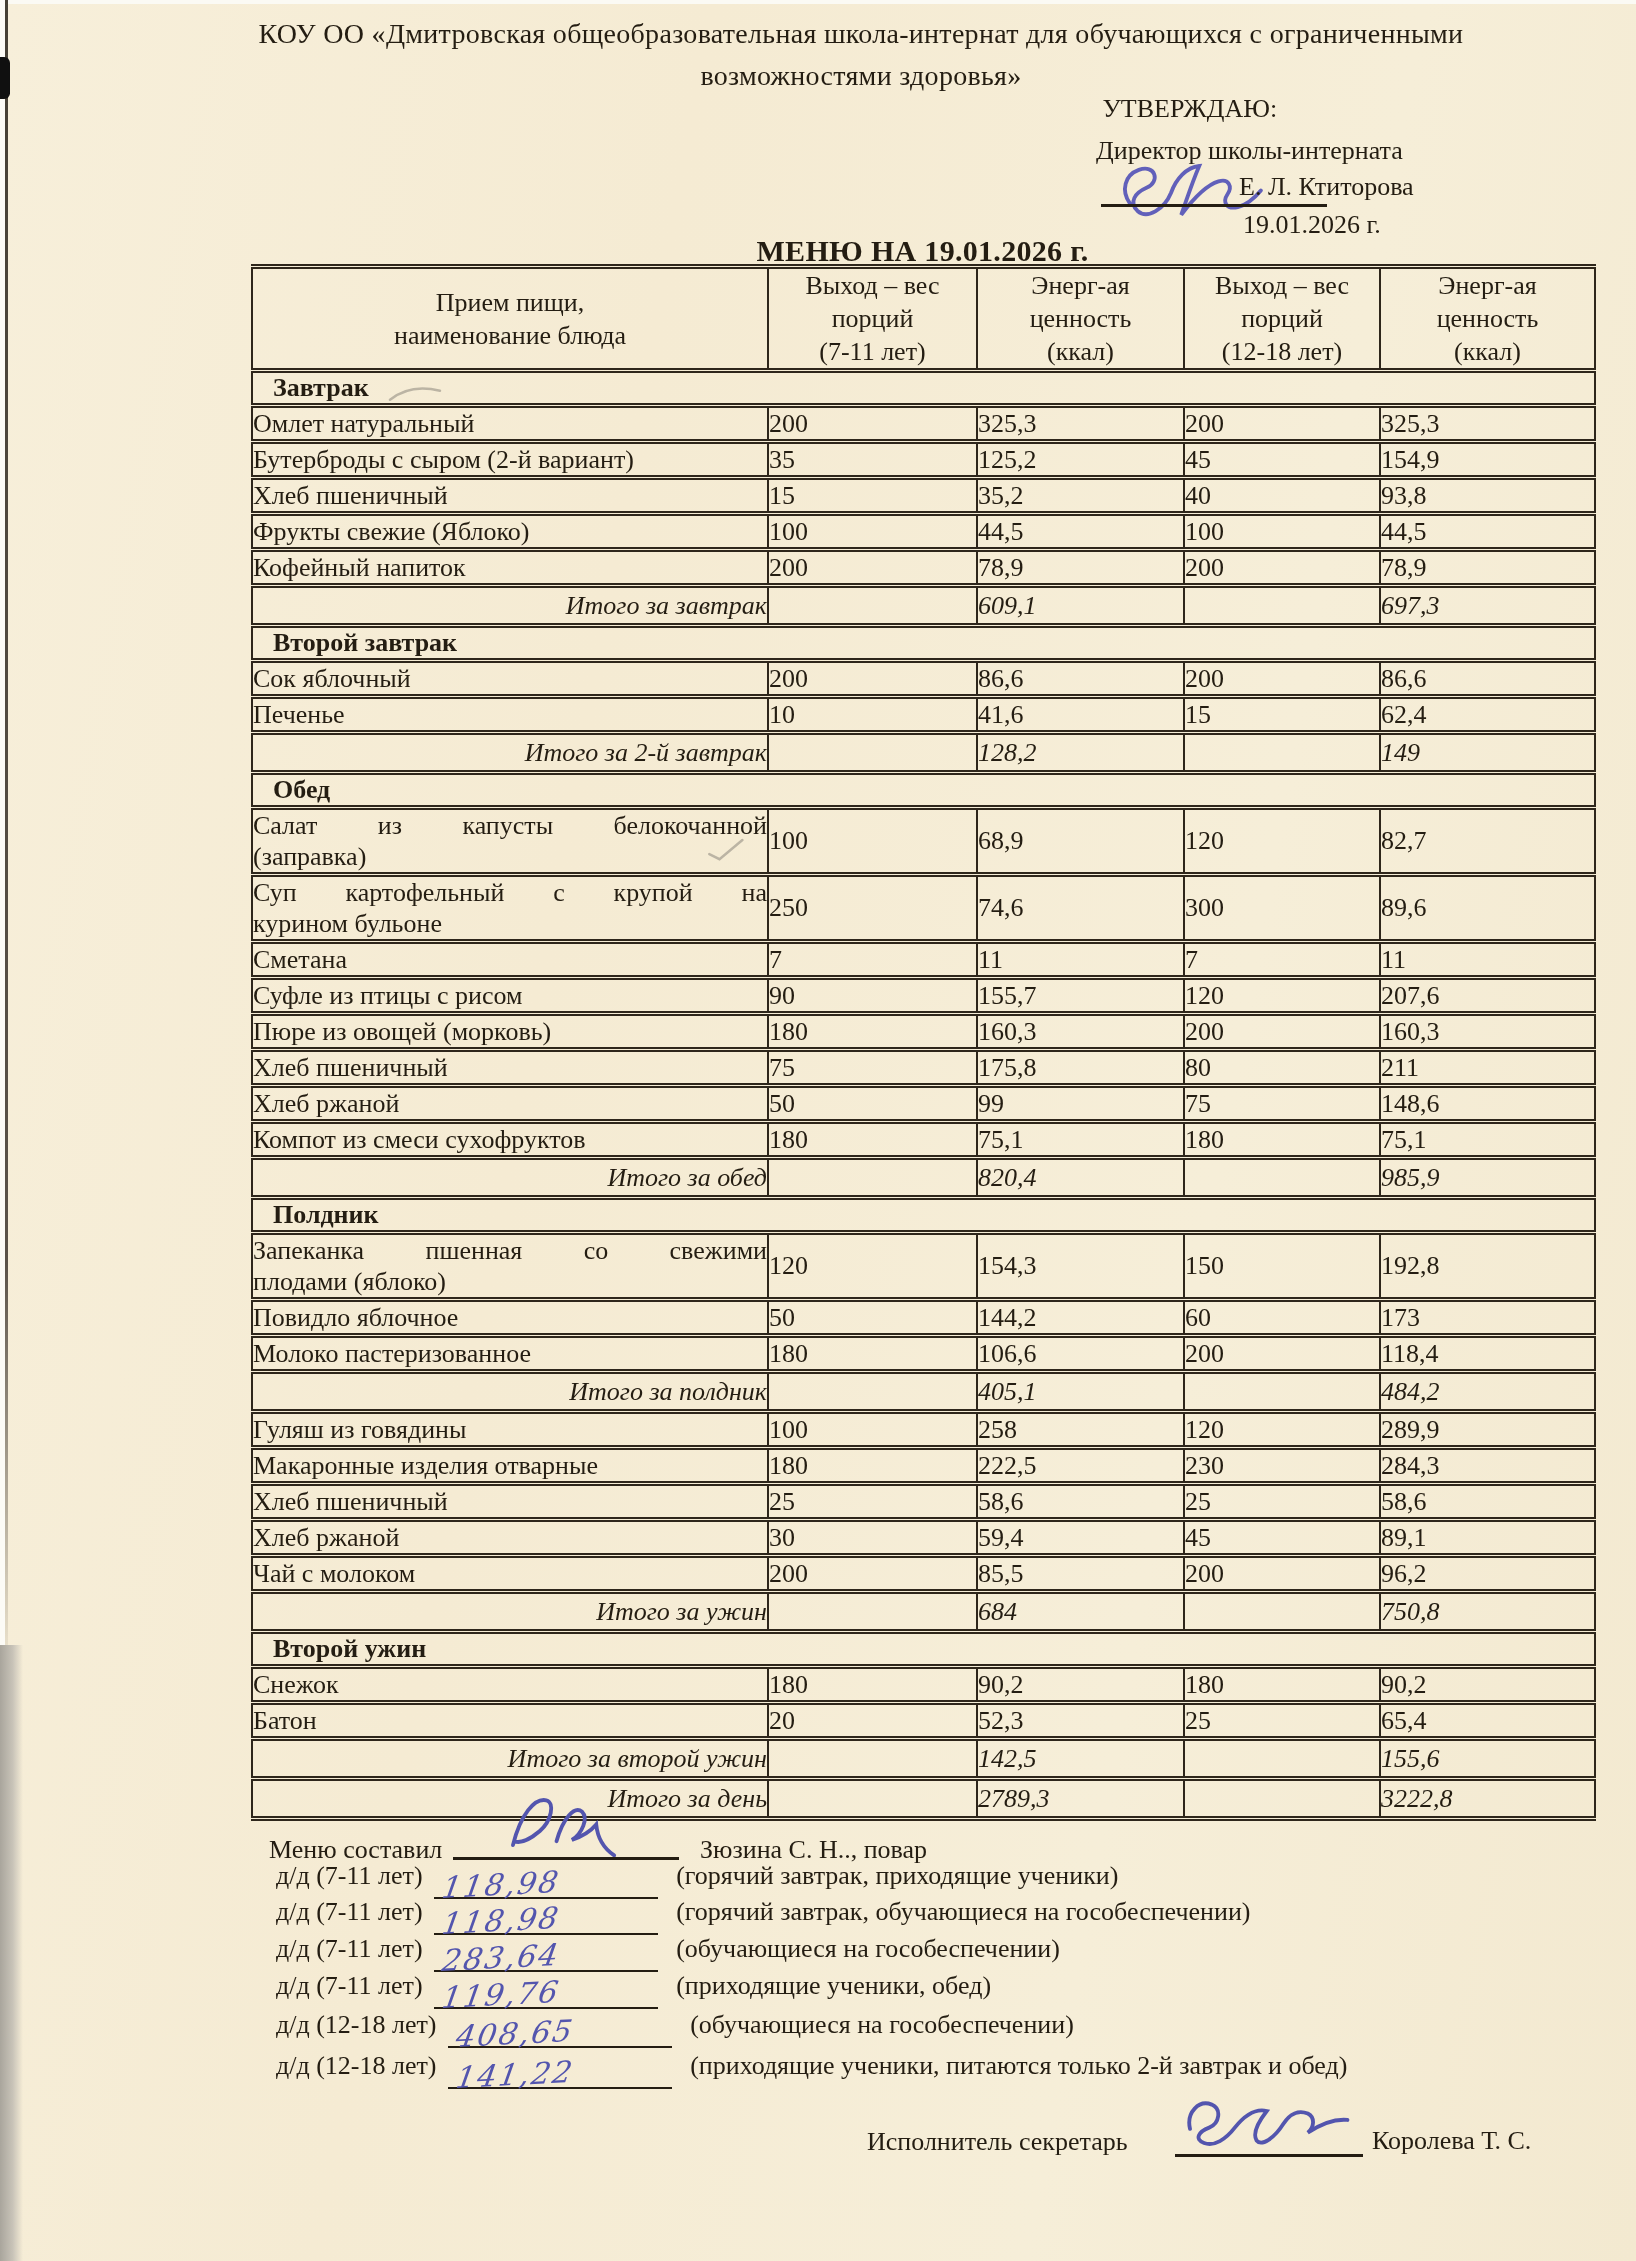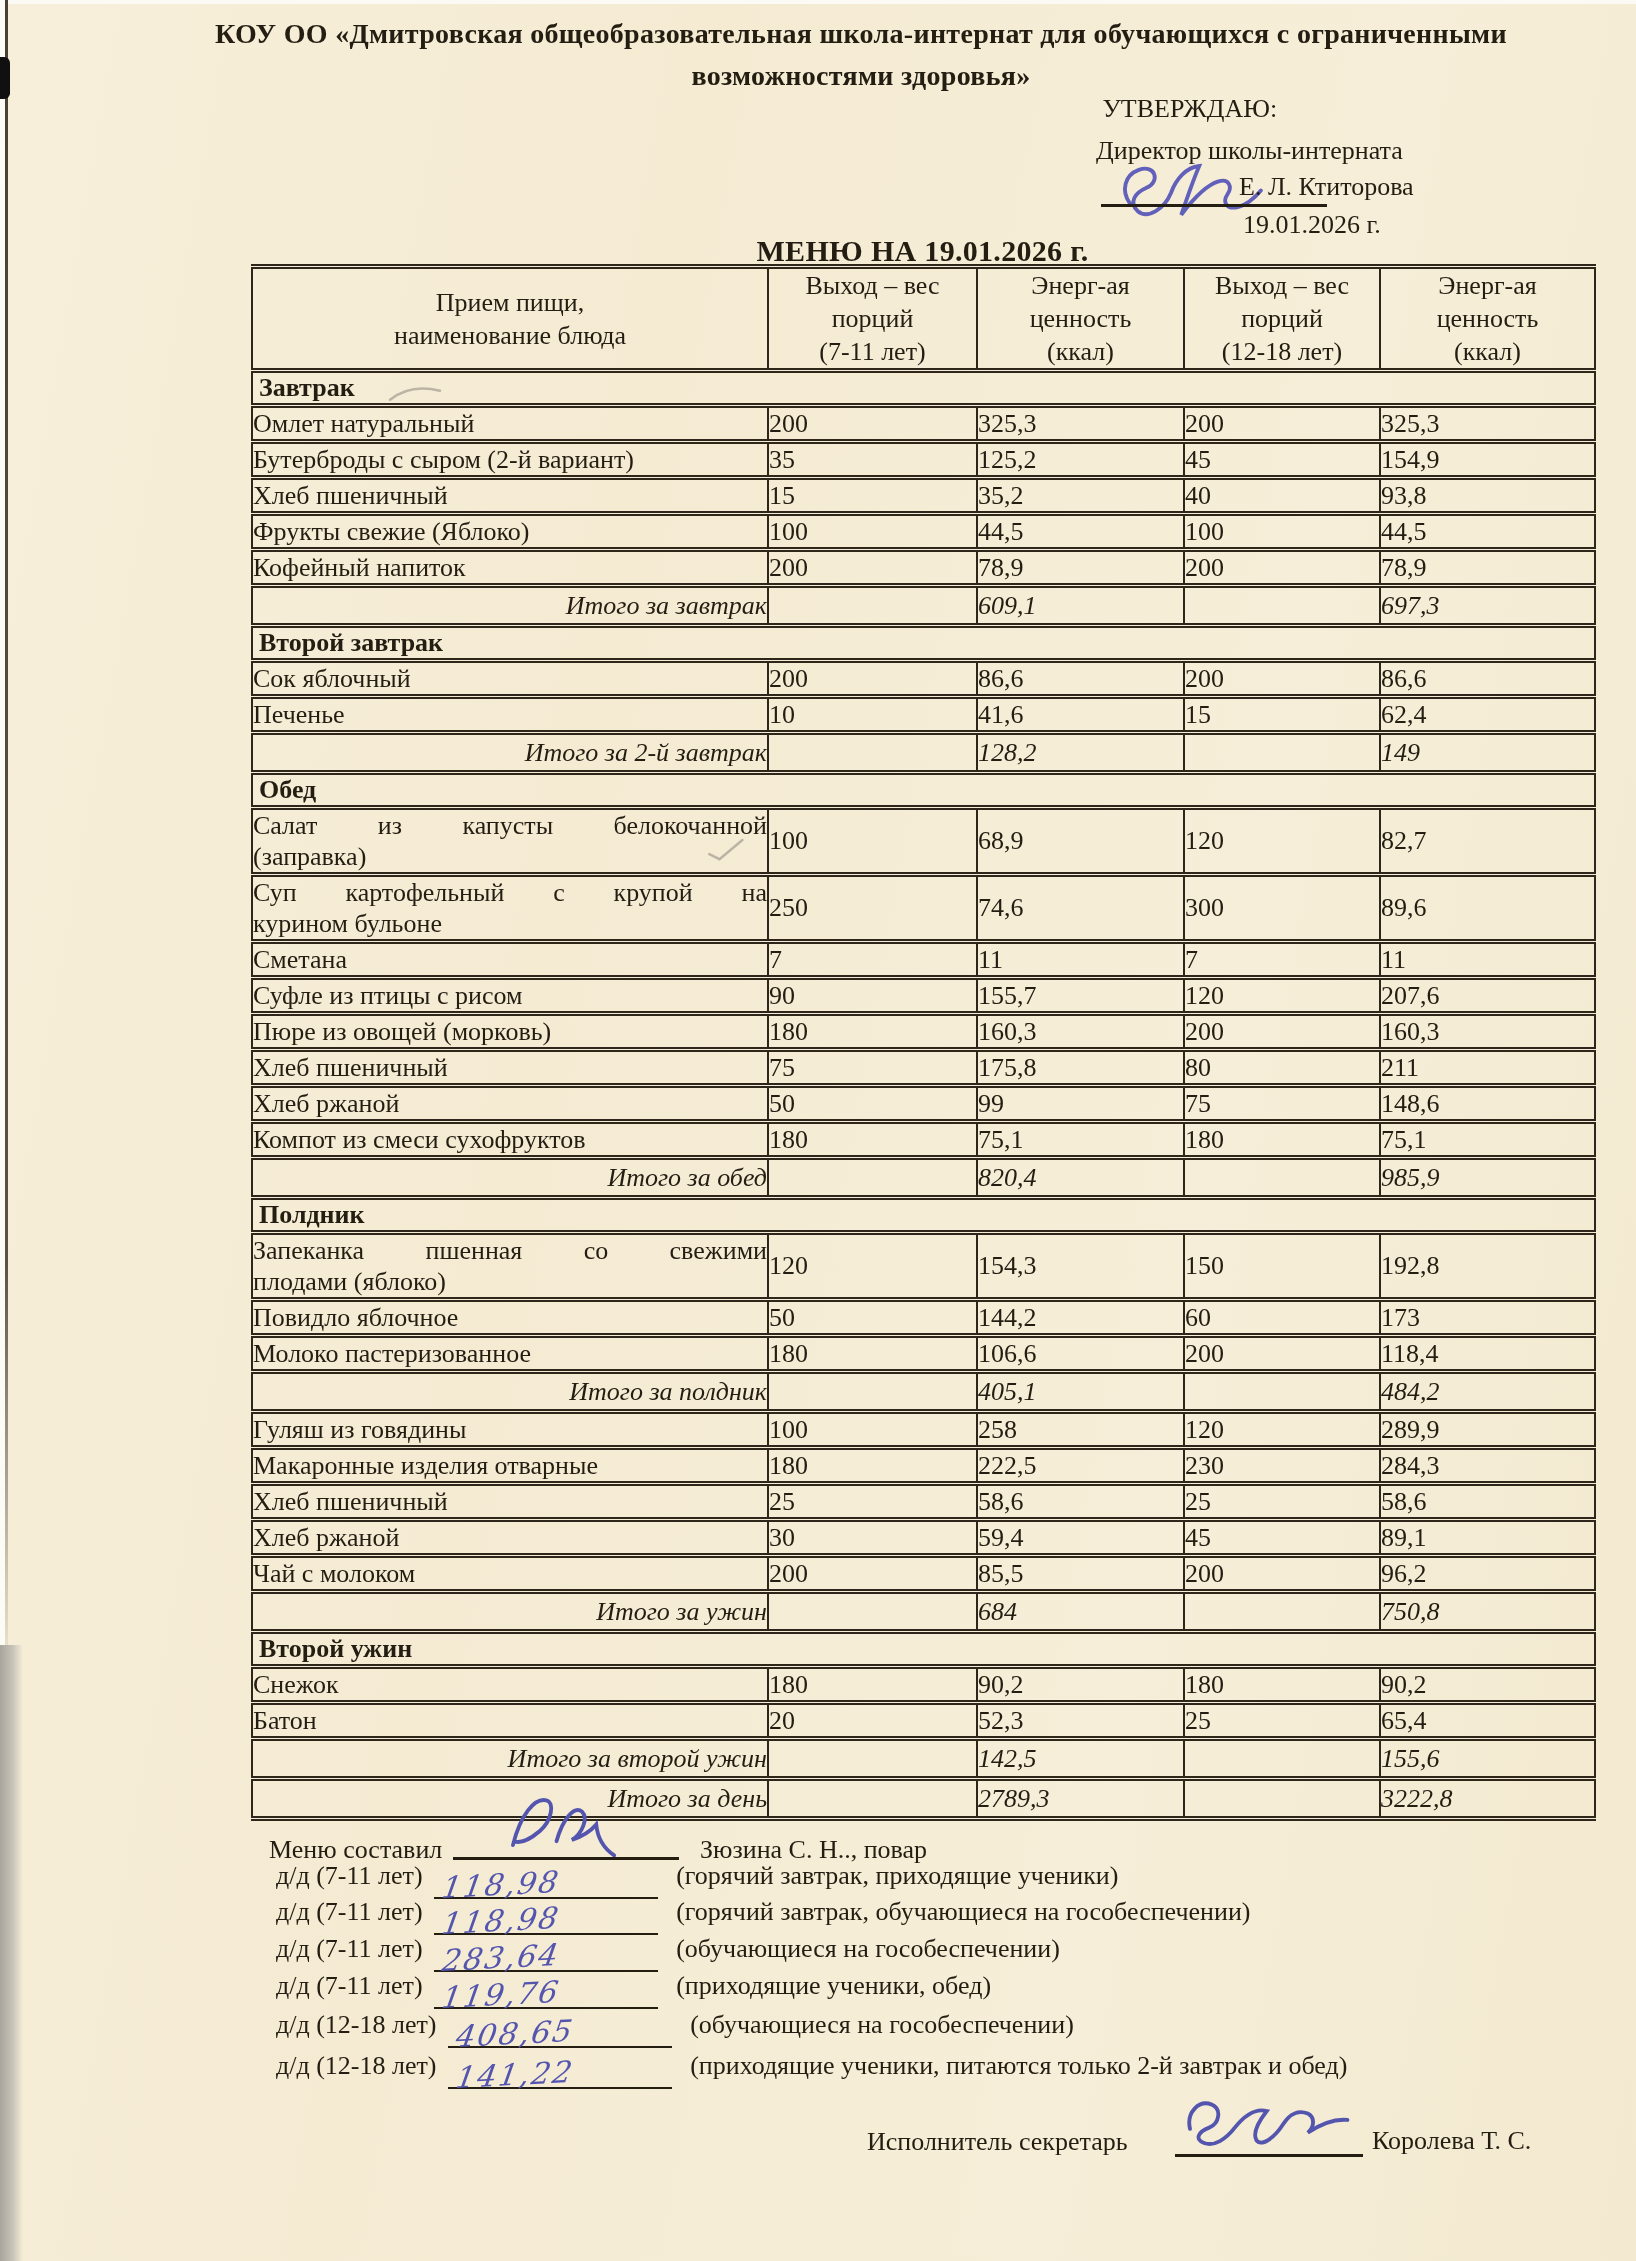--- a/index.html
+++ b/index.html
@@ -12,21 +12,21 @@
   .top-edge{position:absolute;left:0;top:0;width:100%;height:3.9px;background:#fbfaf4;}
   .edge-white{position:absolute;left:0;top:0;width:4.5px;height:100%;background:#fcfbf6;}
   .edge-dark{position:absolute;left:4.5px;top:0;width:3.2px;height:1684px;
     background:linear-gradient(#464035,#5a5248 75%,rgba(90,82,72,0));}
   .corner-band{position:absolute;left:0;top:1645px;width:23px;height:616px;
     background:linear-gradient(90deg,#a9a59c,#c8c3b8 55%,rgba(200,195,185,0));}
   .black-tab{position:absolute;left:0;top:57px;width:9.6px;height:42px;background:#101010;border-radius:0 5.8px 5.8px 0;}
   .pencil{position:absolute;opacity:.55;}
   
   .org{position:absolute;left:212px;top:13px;width:1298px;text-align:center;
-    font-size:28px;line-height:1.5;letter-spacing:0.3px;font-weight:bold;}
+    font-size:28px;line-height:1.5;letter-spacing:0.3px;}
   .approve{position:absolute;left:1096px;top:96px;font-size:26px;line-height:1.0;}
   .approve-label{position:absolute;left:6.4px;top:0;}
   .approve-pos{position:absolute;left:0;top:42px;white-space:nowrap;}
   .approve-name{position:absolute;left:143px;top:78px;white-space:nowrap;}
   .approve-date{position:absolute;left:147px;top:116px;white-space:nowrap;}
   .approve-line{position:absolute;left:5.1px;top:108px;width:226px;height:2.6px;background:#241d12;}
   .sig{position:absolute;}
   .menu-title{position:absolute;left:251px;top:234px;width:1343px;text-align:center;
     font-size:30px;font-weight:bold;letter-spacing:0.3px;}
   
@@ -35,21 +35,21 @@
   table.menu th,table.menu td{
     border-left:2.6px solid #2e261b;border-right:2.6px solid #2e261b;
     border-top:5.1px double #2e261b;border-bottom:5.1px double #2e261b;
     font-size:26px;color:#241d12;vertical-align:middle;padding:0;font-weight:normal;
   }
   th.th{height:98px;text-align:center;line-height:1.27;}
   td.cell-name{text-align:left;padding:1.3px 13px 1.3px 10.3px;line-height:31px;}
   td.cell-name.nowrap{white-space:nowrap;height:29px;}
   .jline{display:flex;justify-content:space-between;}
   td.cell-num{text-align:left;padding-left:11.6px;height:29px;white-space:nowrap;}
-  tr.row-section td{font-weight:bold;padding-left:6px;height:28px;font-size:26px;text-align:left;}
+  tr.row-section td{font-weight:bold;padding-left:20px;height:28px;font-size:26px;text-align:left;}
   tr.row-total td{height:35px;font-style:italic;}
   td.cell-total-label{text-align:right;padding-right:27px;}
   td.cell-total-val{padding-right:5.1px;white-space:nowrap;}
   
   .foot-line{position:absolute;font-size:26px;white-space:nowrap;}
   .composer-underline{position:absolute;left:453px;top:1857px;width:226px;height:2.6px;background:#241d12;}
   .dd-row{position:absolute;left:276px;display:flex;align-items:flex-start;font-size:26px;height:37px;white-space:nowrap;}
   .dd-under{display:inline-block;width:224px;border-bottom:2.6px solid #241d12;margin:0 18px 0 11.6px;
     position:relative;height:36px;}
   .hand{font-family:"DejaVu Serif", serif;font-style:italic;color:#5355ae;

